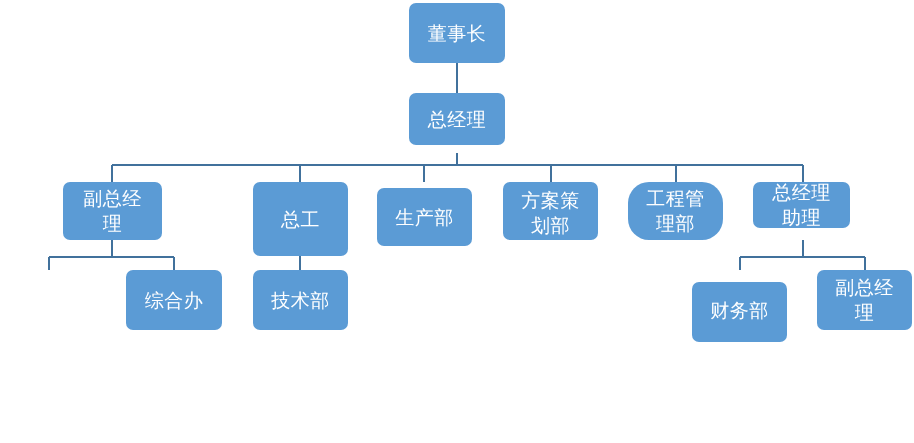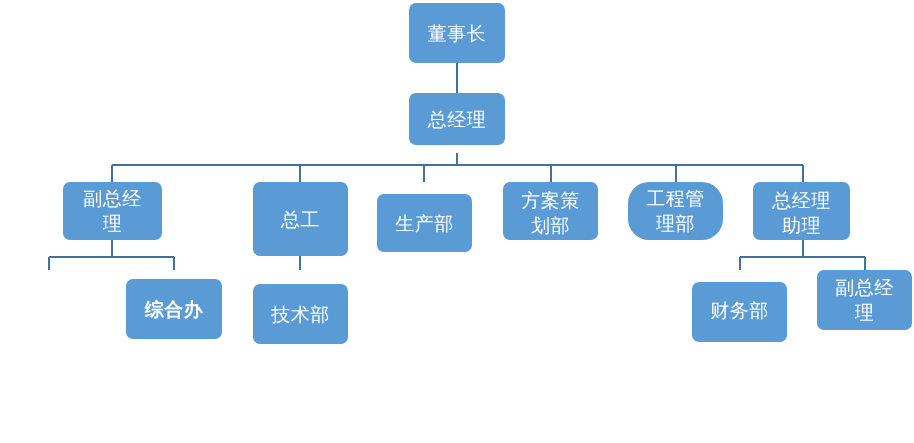--- a/index.html
+++ b/index.html
@@ -93,42 +93,42 @@
   </div>
 
   <div class="node-box" style="left:63px; top:182px; width:99px; height:58px;">
     <span class="node-label">副总经理</span>
   </div>
 
   <div class="node-box" style="left:253px; top:182px; width:95px; height:74px;">
     <span class="node-label">总工</span>
   </div>
 
-  <div class="node-box" style="left:377px; top:194px; width:95px; height:58px;">
+  <div class="node-box" style="left:377px; top:188px; width:95px; height:58px;">
     <span class="node-label">生产部</span>
   </div>
 
   <div class="node-box" style="left:503px; top:182px; width:95px; height:58px;align-items:flex-end;">
     <span class="node-label">方案策划部</span>
   </div>
 
   <div class="node-box" style="left:628px; top:182px; width:95px; height:58px;border-radius:21px;">
     <span class="node-label">工程管理部</span>
   </div>
 
-  <div class="node-box" style="left:753px; top:182px; width:97px; height:58px;align-items:flex-end;">
+  <div class="node-box" style="left:753px; top:182px; width:97px; height:46px;">
     <span class="node-label">总经理助理</span>
   </div>
 
 
-  <div class="node-box" style="left:126px; top:279px; width:96px; height:60px;font-weight:bold;">
+  <div class="node-box" style="left:126px; top:270px; width:96px; height:60px;">
     <span class="node-label">综合办</span>
   </div>
 
-  <div class="node-box" style="left:253px; top:270px; width:95px; height:60px;margin-top:14px;">
+  <div class="node-box" style="left:253px; top:270px; width:95px; height:60px;">
     <span class="node-label">技术部</span>
   </div>
 
   <div class="node-box" style="left:692px; top:282px; width:95px; height:60px;font-family:Liberation Mono, monospace;">
     <span class="node-label">财务部</span>
   </div>
 
   <div class="node-box" style="left:817px; top:270px; width:95px; height:60px;">
     <span class="node-label">副总经理</span>
   </div>

